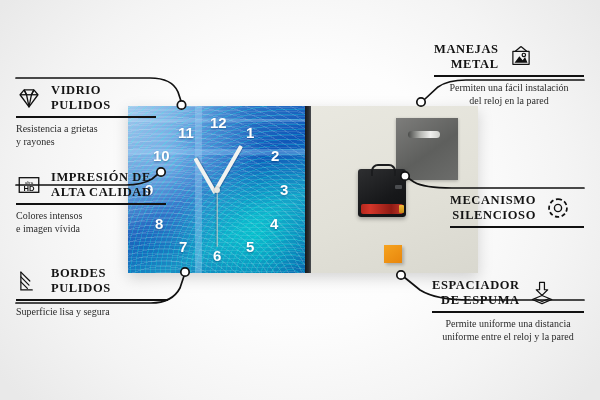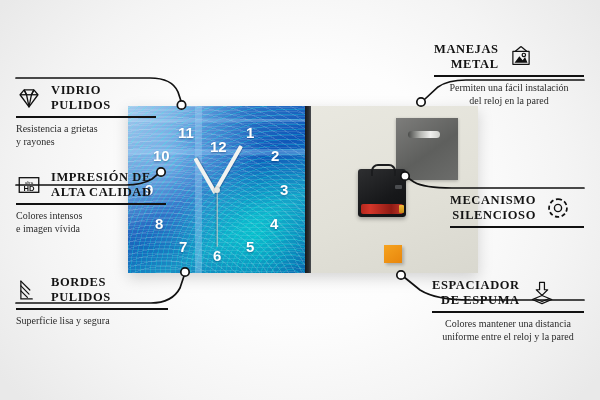--- a/index.html
+++ b/index.html
@@ -147,21 +147,21 @@
 
     <div id="clockface">
       <div class="wave"></div>
       <div class="wave2"></div>
       <div class="wave3"></div>
       <div class="grid-h2"></div>
       <div class="grid-h"></div>
       <div class="grid-v"></div>
       <div class="sheen"></div>
 
-      <span class="numeral" style="left:82px;top:9px;margin-top:24px;">12</span>
+      <span class="numeral" style="left:82px;top:9px;">12</span>
       <span class="numeral" style="left:118px;top:19px;">1</span>
       <span class="numeral" style="left:143px;top:42px;">2</span>
       <span class="numeral" style="left:152px;top:76px;">3</span>
       <span class="numeral" style="left:142px;top:110px;">4</span>
       <span class="numeral" style="left:118px;top:133px;">5</span>
       <span class="numeral" style="left:85px;top:142px;">6</span>
       <span class="numeral" style="left:51px;top:133px;">7</span>
       <span class="numeral" style="left:27px;top:110px;">8</span>
       <span class="numeral" style="left:17px;top:76px;">9</span>
       <span class="numeral" style="left:25px;top:42px;">10</span>
@@ -243,21 +243,21 @@
         <div>ALTA CALIDAD</div>
       </div>
     </div>
     <div class="rule"></div>
     <div class="sub">
       <div>Colores intensos</div>
       <div>e imagen vívida</div>
     </div>
   </div>
 
-  <div class="callout left" style="left:16px;top:275px;width:152px;">
+  <div class="callout left" style="left:16px;top:266px;width:152px;">
     <div class="row">
       <svg class="ico" viewBox="0 0 32 32">
         <g fill="none" stroke="#111" stroke-width="1.5" stroke-linecap="round">
           <path d="M6,5 L6,27 L20,27"></path>
           <path d="M6,5 L17,16"></path>
             <path d="M6,11 L16,21"></path>
             <path d="M6,17 L14,25"></path>
         </g>
       </svg>
       <div class="ttl">
@@ -319,18 +319,18 @@
       <svg class="ico" viewBox="0 0 32 32">
         <g fill="none" stroke="#111" stroke-width="1.5" stroke-linejoin="round">
           <path d="M13,3 L19,3 L19,12 L23,12 L16,19 L9,12 L13,12 Z"></path>
           <path d="M16,19 L28,24 L16,29 L4,24 Z"></path>
           <path d="M7,22.8 L16,26.4 L25,22.8"></path>
         </g>
       </svg>
     </div>
     <div class="rule"></div>
     <div class="sub">
-      <div>Colores mantener una distancia</div>
+      <div>Permite uniforme una distancia</div>
       <div>uniforme entre el reloj y la pared</div>
     </div>
   </div>
 
 </div>
 
 </body></html>

